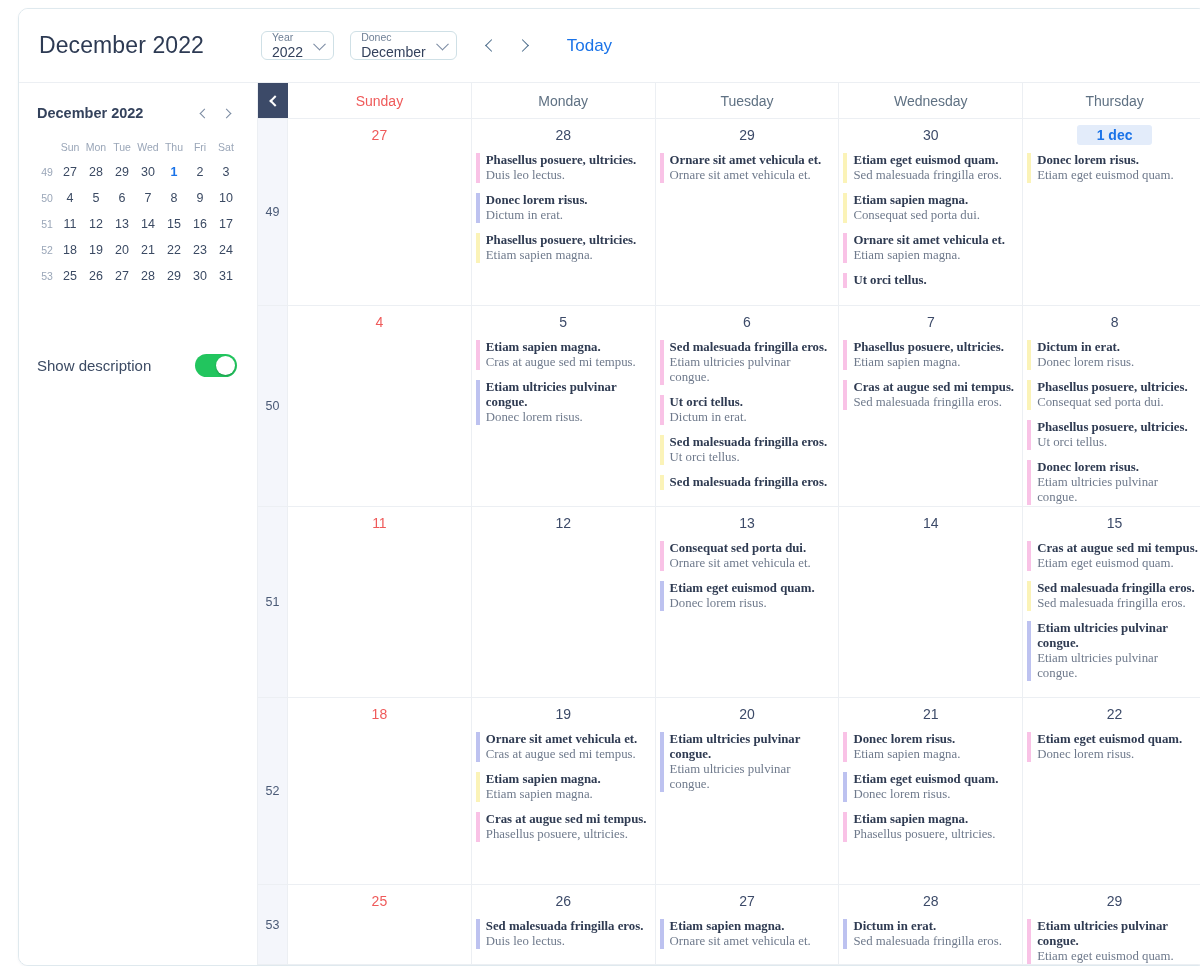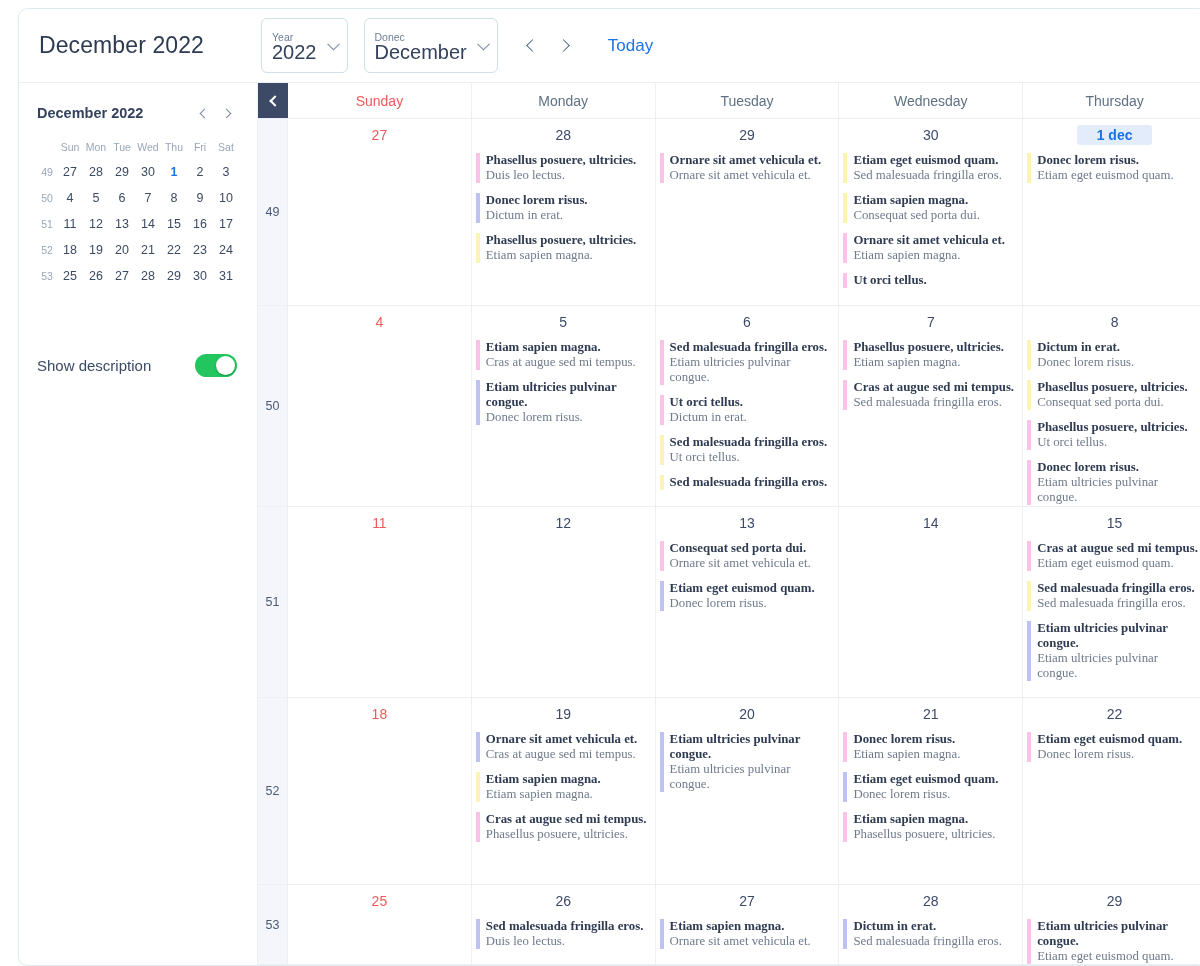--- a/index.html
+++ b/index.html
@@ -31,38 +31,38 @@
   }
   .page-title {
     font-size: 23px;
     color: #2d3a53;
     font-weight: 400;
     letter-spacing: .1px;
     width: 222px;
   }
   .select-box {
     position: relative;
-    height: 55px;
+    height: 29px;
     border: 1px solid #cfe0e6;
     border-radius: 6px;
     padding: 3px 30px 3px 10px;
     margin-right: 16px;
     display: flex;
     flex-direction: column;
     justify-content: center;
     background: #fff;
     cursor: pointer;
   }
   .select-box .sel-label {
     font-size: 10.5px;
     color: #6f8096;
     line-height: 12px;
   }
   .select-box .sel-value {
-    font-size: 20px;
+    font-size: 14px;
     color: #33415c;
     line-height: 18px;
   }
   .chev {
     position: absolute;
     right: 9px; top: 50%;
     width: 9px; height: 9px;
     border-right: 1.6px solid #7b8ba3;
     border-bottom: 1.6px solid #7b8ba3;
     transform: translateY(-70%) rotate(45deg);

